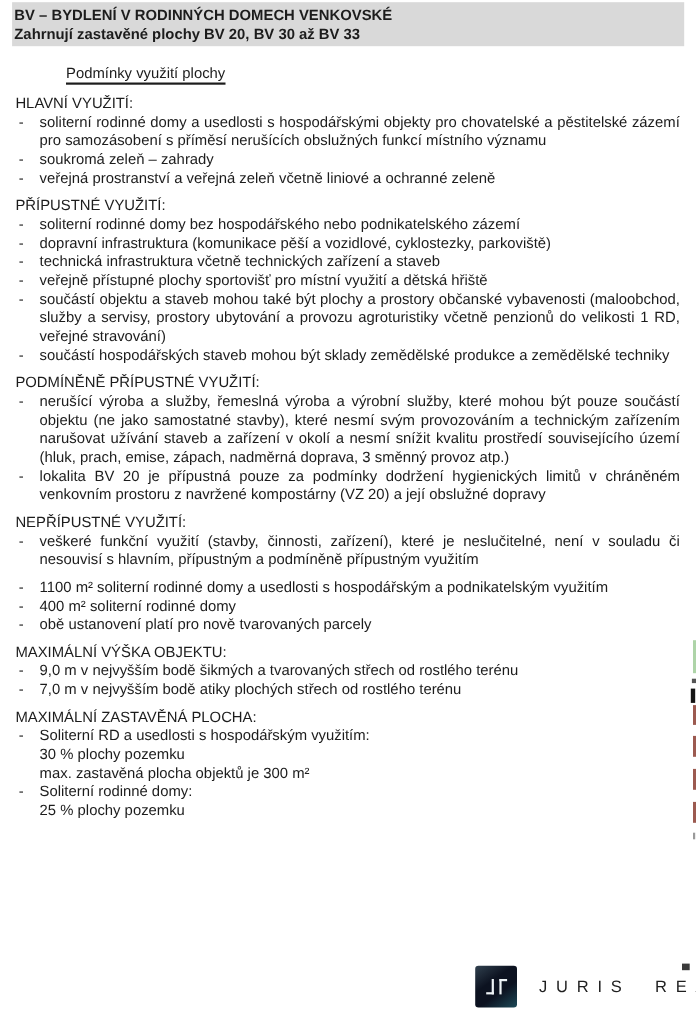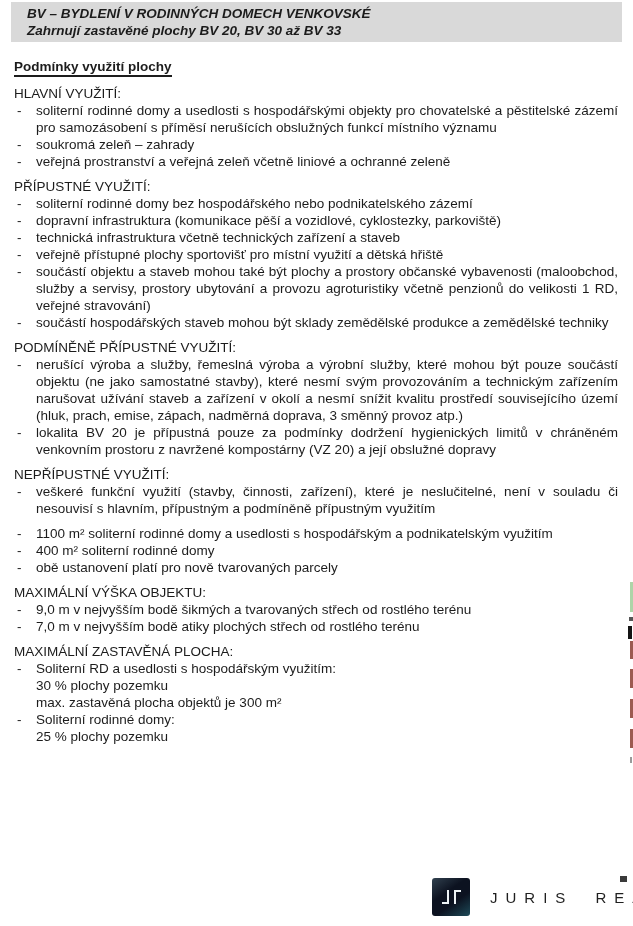--- a/index.html
+++ b/index.html
@@ -12,26 +12,25 @@
     font-family: "Liberation Sans", sans-serif;
     font-size: 13.5px;
     line-height: 17px;
     color: #1c1c1c;
     padding: 2px 15px 0 14px;
     overflow: hidden;
   }
   .header-band {
     margin-left: -3px;
     margin-right: -4px;
-    padding: 3px 6px 3px 16px;
+    padding: 3px 6px 3px 2px;
     font-weight: bold;
     background: #d9d9d9;
-    font-style: italic;
-  }
-  .section-heading { margin-top: 16px; font-weight: bold; }
+  }
+  .section-heading { margin-top: 16px; font-weight: normal; margin-left: 46px; }
   .section:nth-of-type(2) .section-heading { margin-top: 12px; }
   .heading-text {
     display: inline-block;
     border-bottom: 2px solid currentColor;
     padding-bottom: 0;
   }
   .group { margin-top: 8px; }
   .group-title { font-weight: normal; }
   .bullet { display: flex; }
   .dash { flex: 0 0 22px; padding-left: 3px; }

